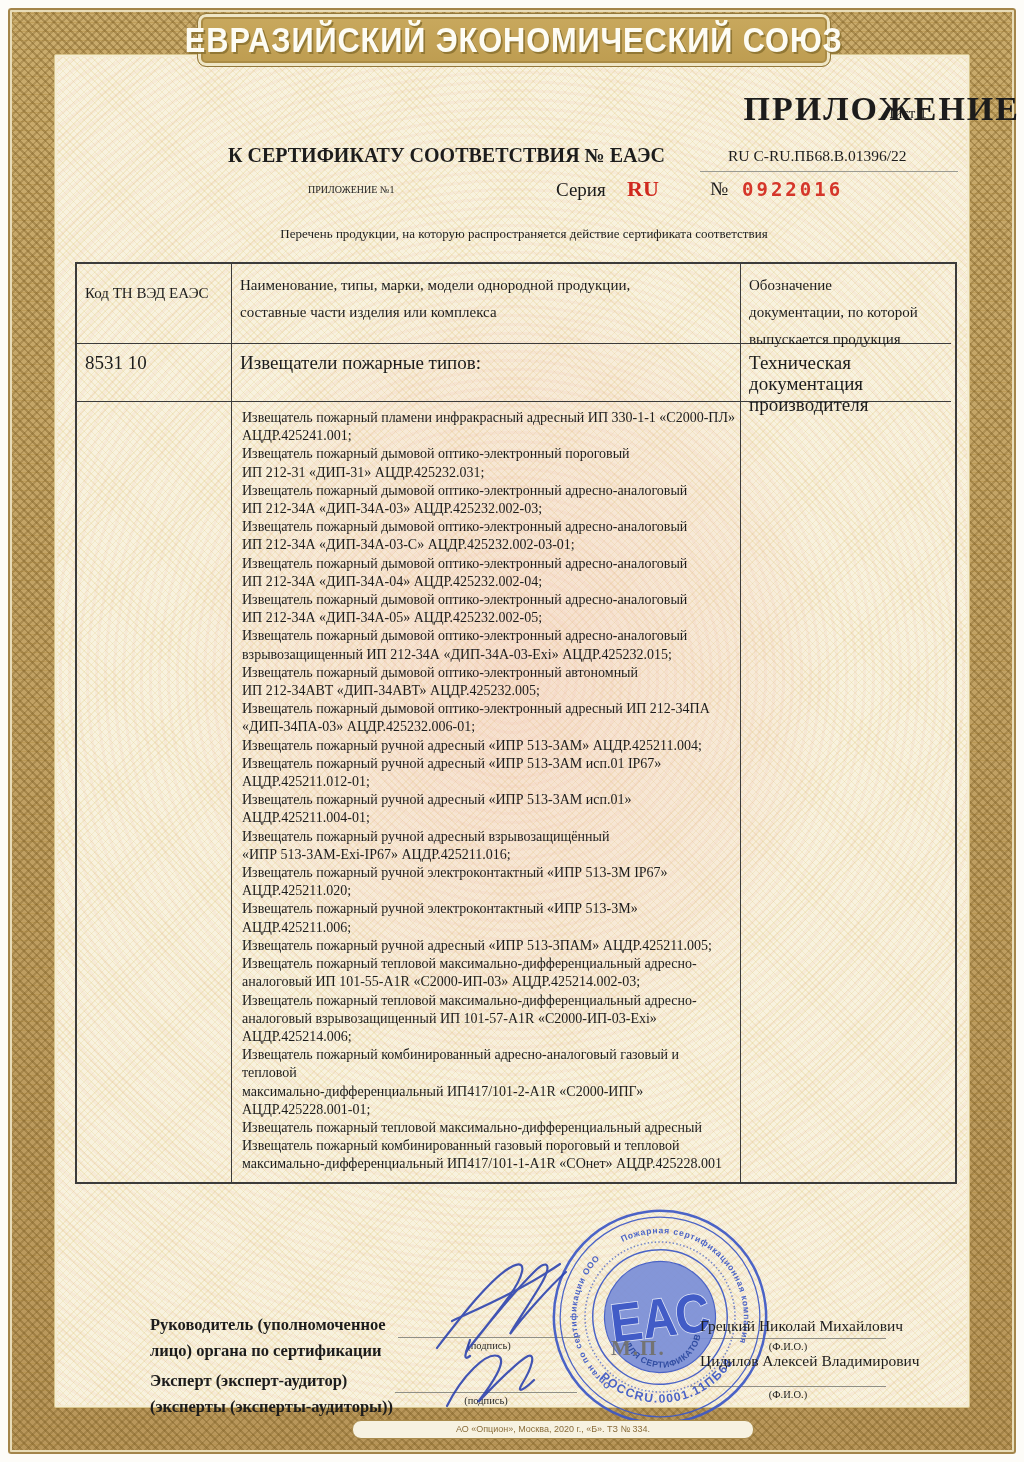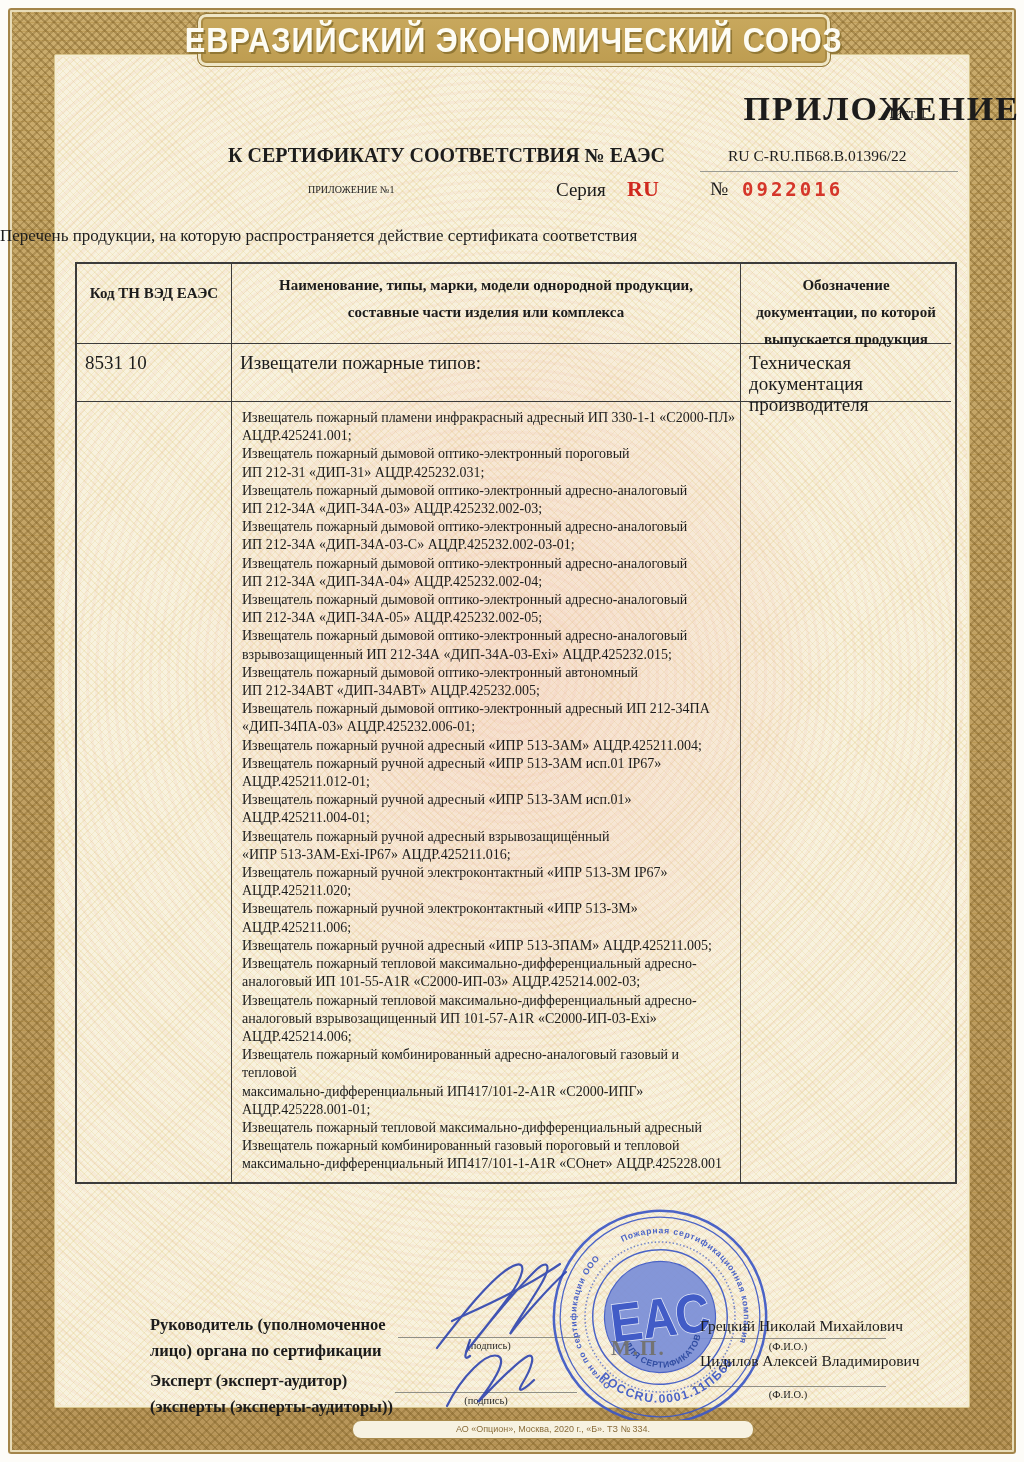--- a/index.html
+++ b/index.html
@@ -35,29 +35,29 @@
   .sheet{position:absolute;left:884px;top:105px;font-size:15px;}
   .subtitle{position:absolute;left:228px;top:144px;font-weight:bold;font-size:20px;white-space:nowrap;}
   .certnum{position:absolute;left:728px;top:147px;font-size:15.5px;white-space:nowrap;}
   .cert-underline{position:absolute;left:700px;top:171px;width:258px;height:1px;background:#9a9a92;}
   .appendix-no{position:absolute;left:308px;top:184px;font-size:10px;}
   .series-label{position:absolute;left:556px;top:179px;font-size:19px;}
   .series-value{position:absolute;left:627px;top:176px;font-size:22px;font-weight:bold;color:#d0281e;text-align:center;}
   .num-sign{position:absolute;left:710px;top:178px;font-size:19px;}
   .blank-number{position:absolute;left:742px;top:178px;font-family:"DejaVu Sans Mono",monospace;
     font-size:19px;font-weight:bold;color:#d5362a;letter-spacing:3px;}
-  .caption{position:absolute;left:0;right:0;top:226px;text-align:left;font-size:17px;}
+  .caption{position:absolute;left:0;right:0;top:226px;text-align:center;font-size:13px;padding-left:24px;}
   
   .cert-table{position:absolute;left:75px;top:262px;width:878px;border:2px solid #3b3b3b;
     display:grid;grid-template-columns:155px 509px 210px;grid-template-rows:80px 58px auto;
     font-size:15px;}
   .cell{border-right:1.5px solid #3b3b3b;border-bottom:1.5px solid #3b3b3b;padding:4px 8px;}
   .cell.last-col{border-right:none;}
   .cell.last-row{border-bottom:none;}
-  .th{font-weight:bold;text-align:center;white-space:pre-line;line-height:27px;padding-top:8px;}
+  .th{font-weight:normal;white-space:pre-line;line-height:27px;padding-top:8px;}
   .th.c1{padding-top:16px;}
   .td{font-size:19px;line-height:21px;padding-top:8px;white-space:pre-line;}
   .products{padding:7px 10px 8px 10px;}
   .pline{font-size:14px;line-height:18.2px;white-space:nowrap;}
   
   .sig-label{position:absolute;left:150px;font-weight:bold;font-size:16.5px;line-height:26px;white-space:pre-line;}
   .sig-label.l1{top:1312px;}
   .sig-label.l2{top:1368px;}
   .sig-line{position:absolute;height:1px;background:#8f8f87;}
   .sig-line.s1{left:398px;top:1337px;width:182px;}

